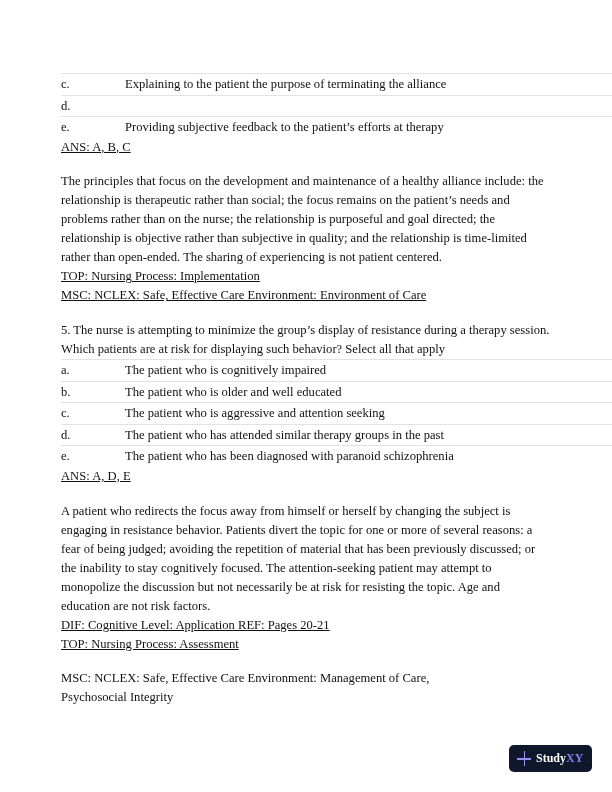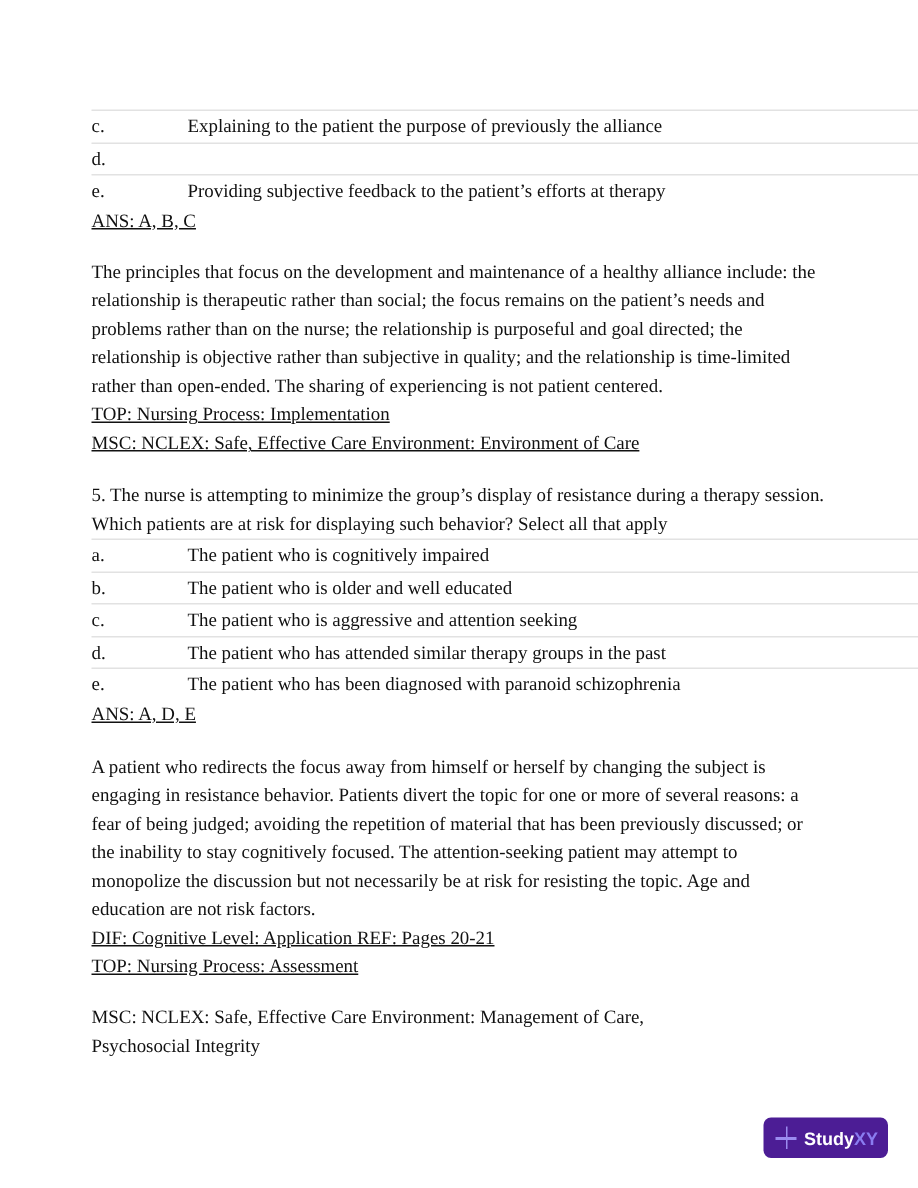--- a/index.html
+++ b/index.html
@@ -10,36 +10,36 @@
     .content { position: absolute; left: 61px; top: 73px; width: 551px; }
     .opt-table { width: 551px; border-top: 1px solid #e2e2e2; }
     .opt-row { display: flex; height: 20.5px; line-height: 20.5px; border-bottom: 1px solid #e2e2e2; }
     .opt-row:last-child { border-bottom: none; }
     .opt-letter { width: 64px; padding-left: 0px; }
     .opt-text { flex: 1; }
     .line { line-height: 18.9px; text-decoration: underline; }
     .para { width: 490px; line-height: 19px; margin-top: 16px; }
     .badge {
       position: absolute; left: 509px; top: 745px; width: 83px; height: 27px;
-      background: #4c1d95; border-radius: 5px; display: flex; align-items: center;
-      font-family: Liberation Sans, sans-serif; font-weight: bold; font-size: 12px; color: #ffffff;
+      background: #0f172a; border-radius: 5px; display: flex; align-items: center;
+      font-family: Liberation Serif, serif; font-weight: bold; font-size: 12px; color: #ffffff;
     }
     .badge .plus { width: 22px; height: 27px; position: relative; margin-left: 5px; }
     .badge .plus:before { content: ""; position: absolute; left: 3px; top: 13px; width: 14px; height: 1.5px; background: #9b8cf0; }
     .badge .plus:after { content: ""; position: absolute; left: 9.5px; top: 6px; width: 1.5px; height: 15px; background: #9b8cf0; }
     .badge .xy { color: #8a7cf0; }
   </style>
 </head>
 <body>
 
 <div class="content">
   <div class="opt-table">
     <div class="opt-row">
       <span class="opt-letter">c.</span>
-      <span class="opt-text">Explaining to the patient the purpose of previously the alliance</span>
+      <span class="opt-text">Explaining to the patient the purpose of terminating the alliance</span>
     </div>
     <div class="opt-row">
       <span class="opt-letter">d.</span>
     </div>
     <div class="opt-row">
       <span class="opt-letter">e.</span>
       <span class="opt-text">Providing subjective feedback to the patient’s efforts at therapy</span>
     </div>
   </div>
   <div class="line">ANS: A, B, C</div>

